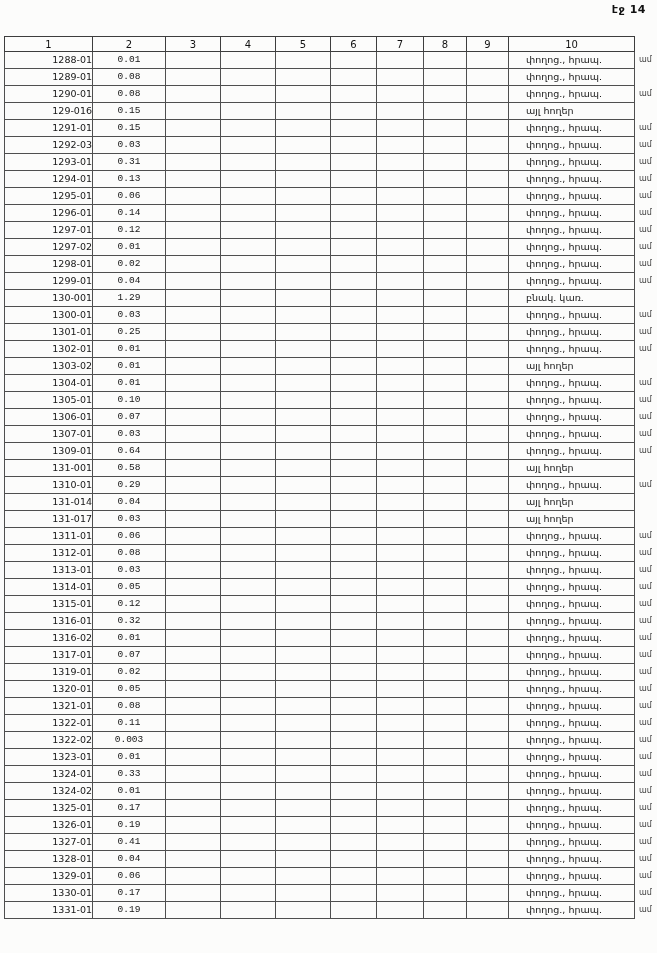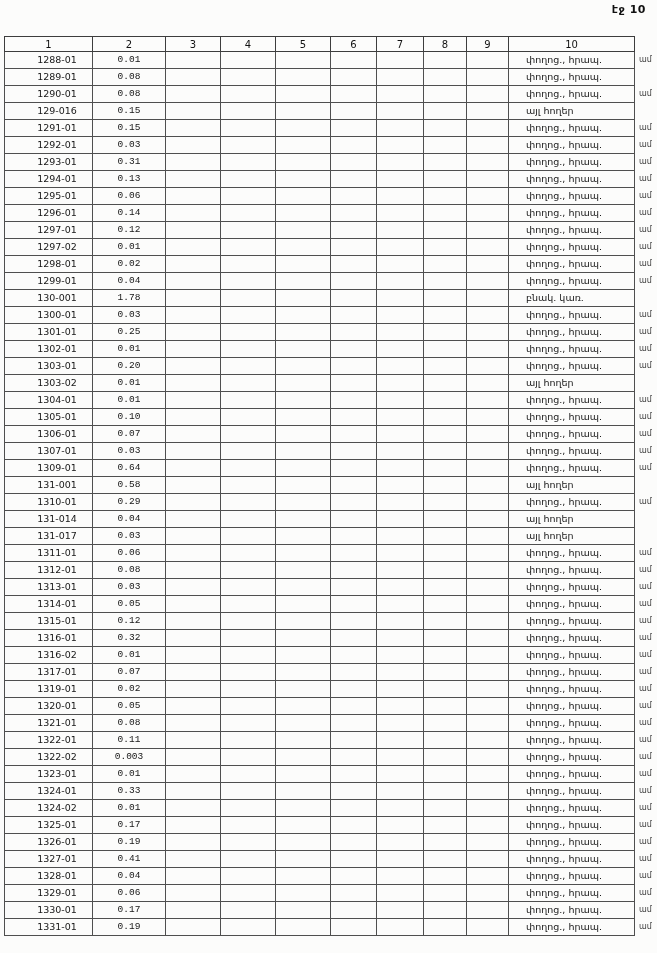--- a/index.html
+++ b/index.html
@@ -27,39 +27,39 @@
     font-size:10px; font-weight:400; color:#111;
     height:15px; text-align:center;
     background:#fcfcfb;
   }
   td {
     border:1px solid #4f4f4f;
     font-size:9.5px; height:16px; line-height:16px;
     overflow:hidden; white-space:nowrap;
     color:#161616;
   }
-  td.c1 { padding-left:17px; text-align:center; }
+  td.c1 { padding-left:17px; text-align:right; }
   td.c2 { text-align:center;font-family:Liberation Mono, monospace; }
   td.cx { }
   td.c10 { padding-left:17px; text-align:left; }
   td.note, th.note-h {
     border:none; background:transparent;
     font-size:8px; color:#3c3c3c; padding-left:4px;
     text-align:left;
   }
   
   tbody tr:nth-child(odd) td { border-top-color:#5a5a5a; }
   tbody tr:nth-child(even) td { border-top-color:#464646; }
 </style>
 </head>
 <body>
 
 <div class="page">
 
-  <div class="page-label">էջ 10</div>
+  <div class="page-label">էջ 14</div>
 
   <table class="scan-table">
     <colgroup>
       <col style="width:88px">
       <col style="width:73px">
       <col style="width:55px">
       <col style="width:55px">
       <col style="width:55px">
       <col style="width:46px">
       <col style="width:47px">
@@ -143,21 +143,21 @@
           <td class="cx"></td>
           <td class="cx"></td>
           <td class="cx"></td>
           <td class="cx"></td>
           <td class="cx"></td>
           <td class="cx"></td>
           <td class="c10">փողոց., հրապ.</td>
           <td class="note">ամ</td>
         </tr>
         <tr>
-          <td class="c1">1292-01</td>
+          <td class="c1">1292-03</td>
           <td class="c2">0.03</td>
           <td class="cx"></td>
           <td class="cx"></td>
           <td class="cx"></td>
           <td class="cx"></td>
           <td class="cx"></td>
           <td class="cx"></td>
           <td class="cx"></td>
           <td class="c10">փողոց., հրապ.</td>
           <td class="note">ամ</td>
@@ -261,21 +261,21 @@
           <td class="cx"></td>
           <td class="cx"></td>
           <td class="cx"></td>
           <td class="cx"></td>
           <td class="cx"></td>
           <td class="c10">փողոց., հրապ.</td>
           <td class="note">ամ</td>
         </tr>
         <tr>
           <td class="c1">130-001</td>
-          <td class="c2">1.78</td>
+          <td class="c2">1.29</td>
           <td class="cx"></td>
           <td class="cx"></td>
           <td class="cx"></td>
           <td class="cx"></td>
           <td class="cx"></td>
           <td class="cx"></td>
           <td class="cx"></td>
           <td class="c10">բնակ. կառ.</td>
           <td class="note"></td>
         </tr>
@@ -301,33 +301,20 @@
           <td class="cx"></td>
           <td class="cx"></td>
           <td class="cx"></td>
           <td class="cx"></td>
           <td class="c10">փողոց., հրապ.</td>
           <td class="note">ամ</td>
         </tr>
         <tr>
           <td class="c1">1302-01</td>
           <td class="c2">0.01</td>
-          <td class="cx"></td>
-          <td class="cx"></td>
-          <td class="cx"></td>
-          <td class="cx"></td>
-          <td class="cx"></td>
-          <td class="cx"></td>
-          <td class="cx"></td>
-          <td class="c10">փողոց., հրապ.</td>
-          <td class="note">ամ</td>
-        </tr>
-        <tr>
-          <td class="c1">1303-01</td>
-          <td class="c2">0.20</td>
           <td class="cx"></td>
           <td class="cx"></td>
           <td class="cx"></td>
           <td class="cx"></td>
           <td class="cx"></td>
           <td class="cx"></td>
           <td class="cx"></td>
           <td class="c10">փողոց., հրապ.</td>
           <td class="note">ամ</td>
         </tr>

